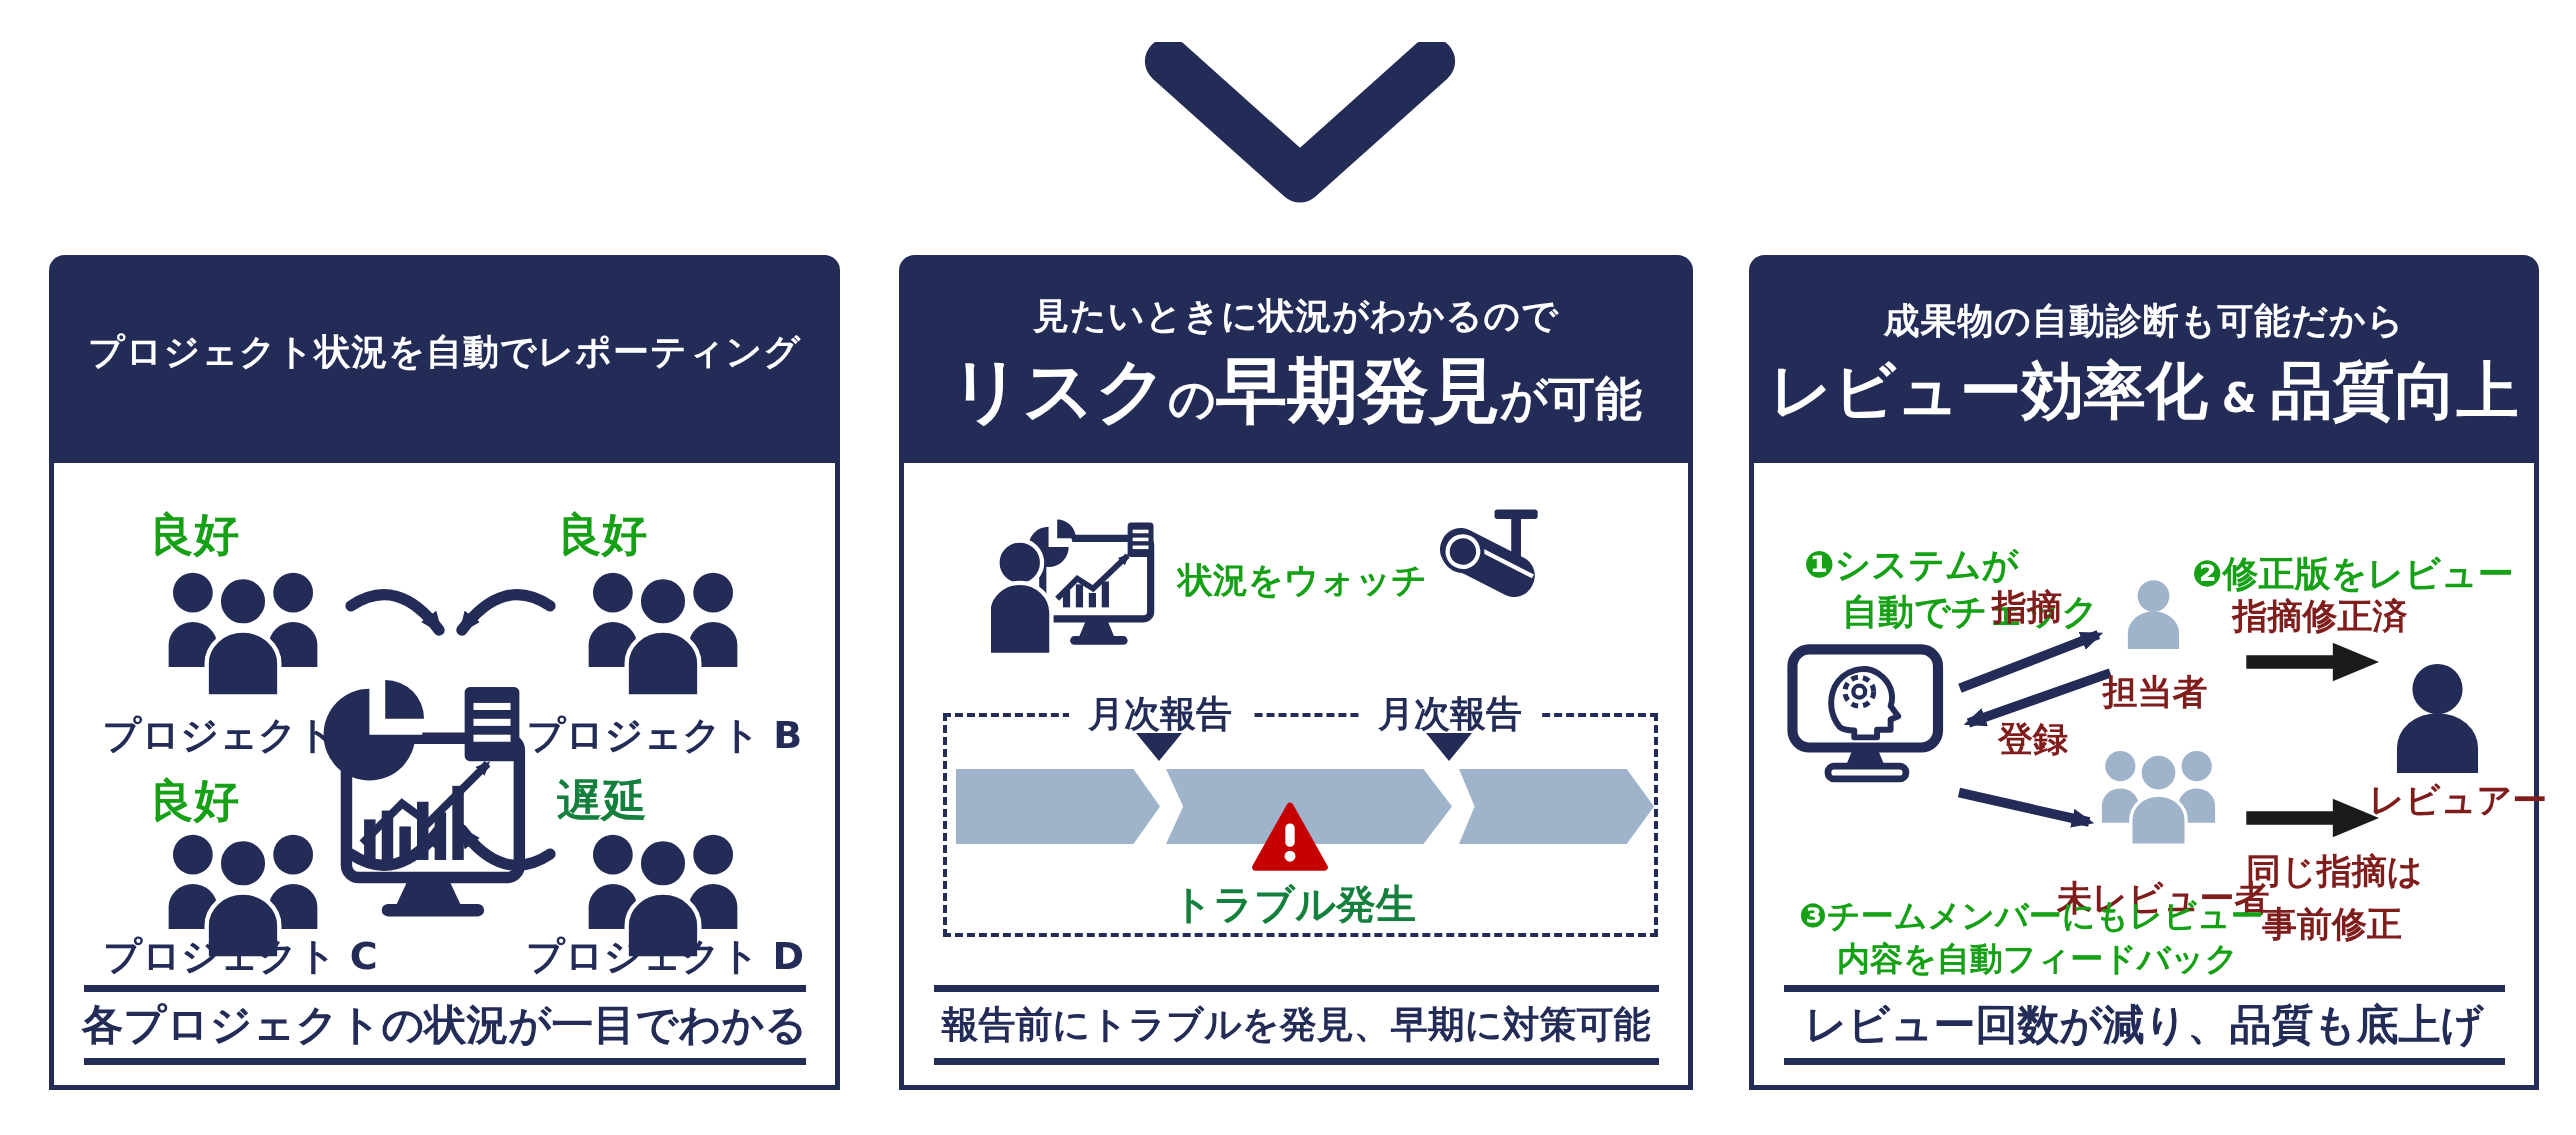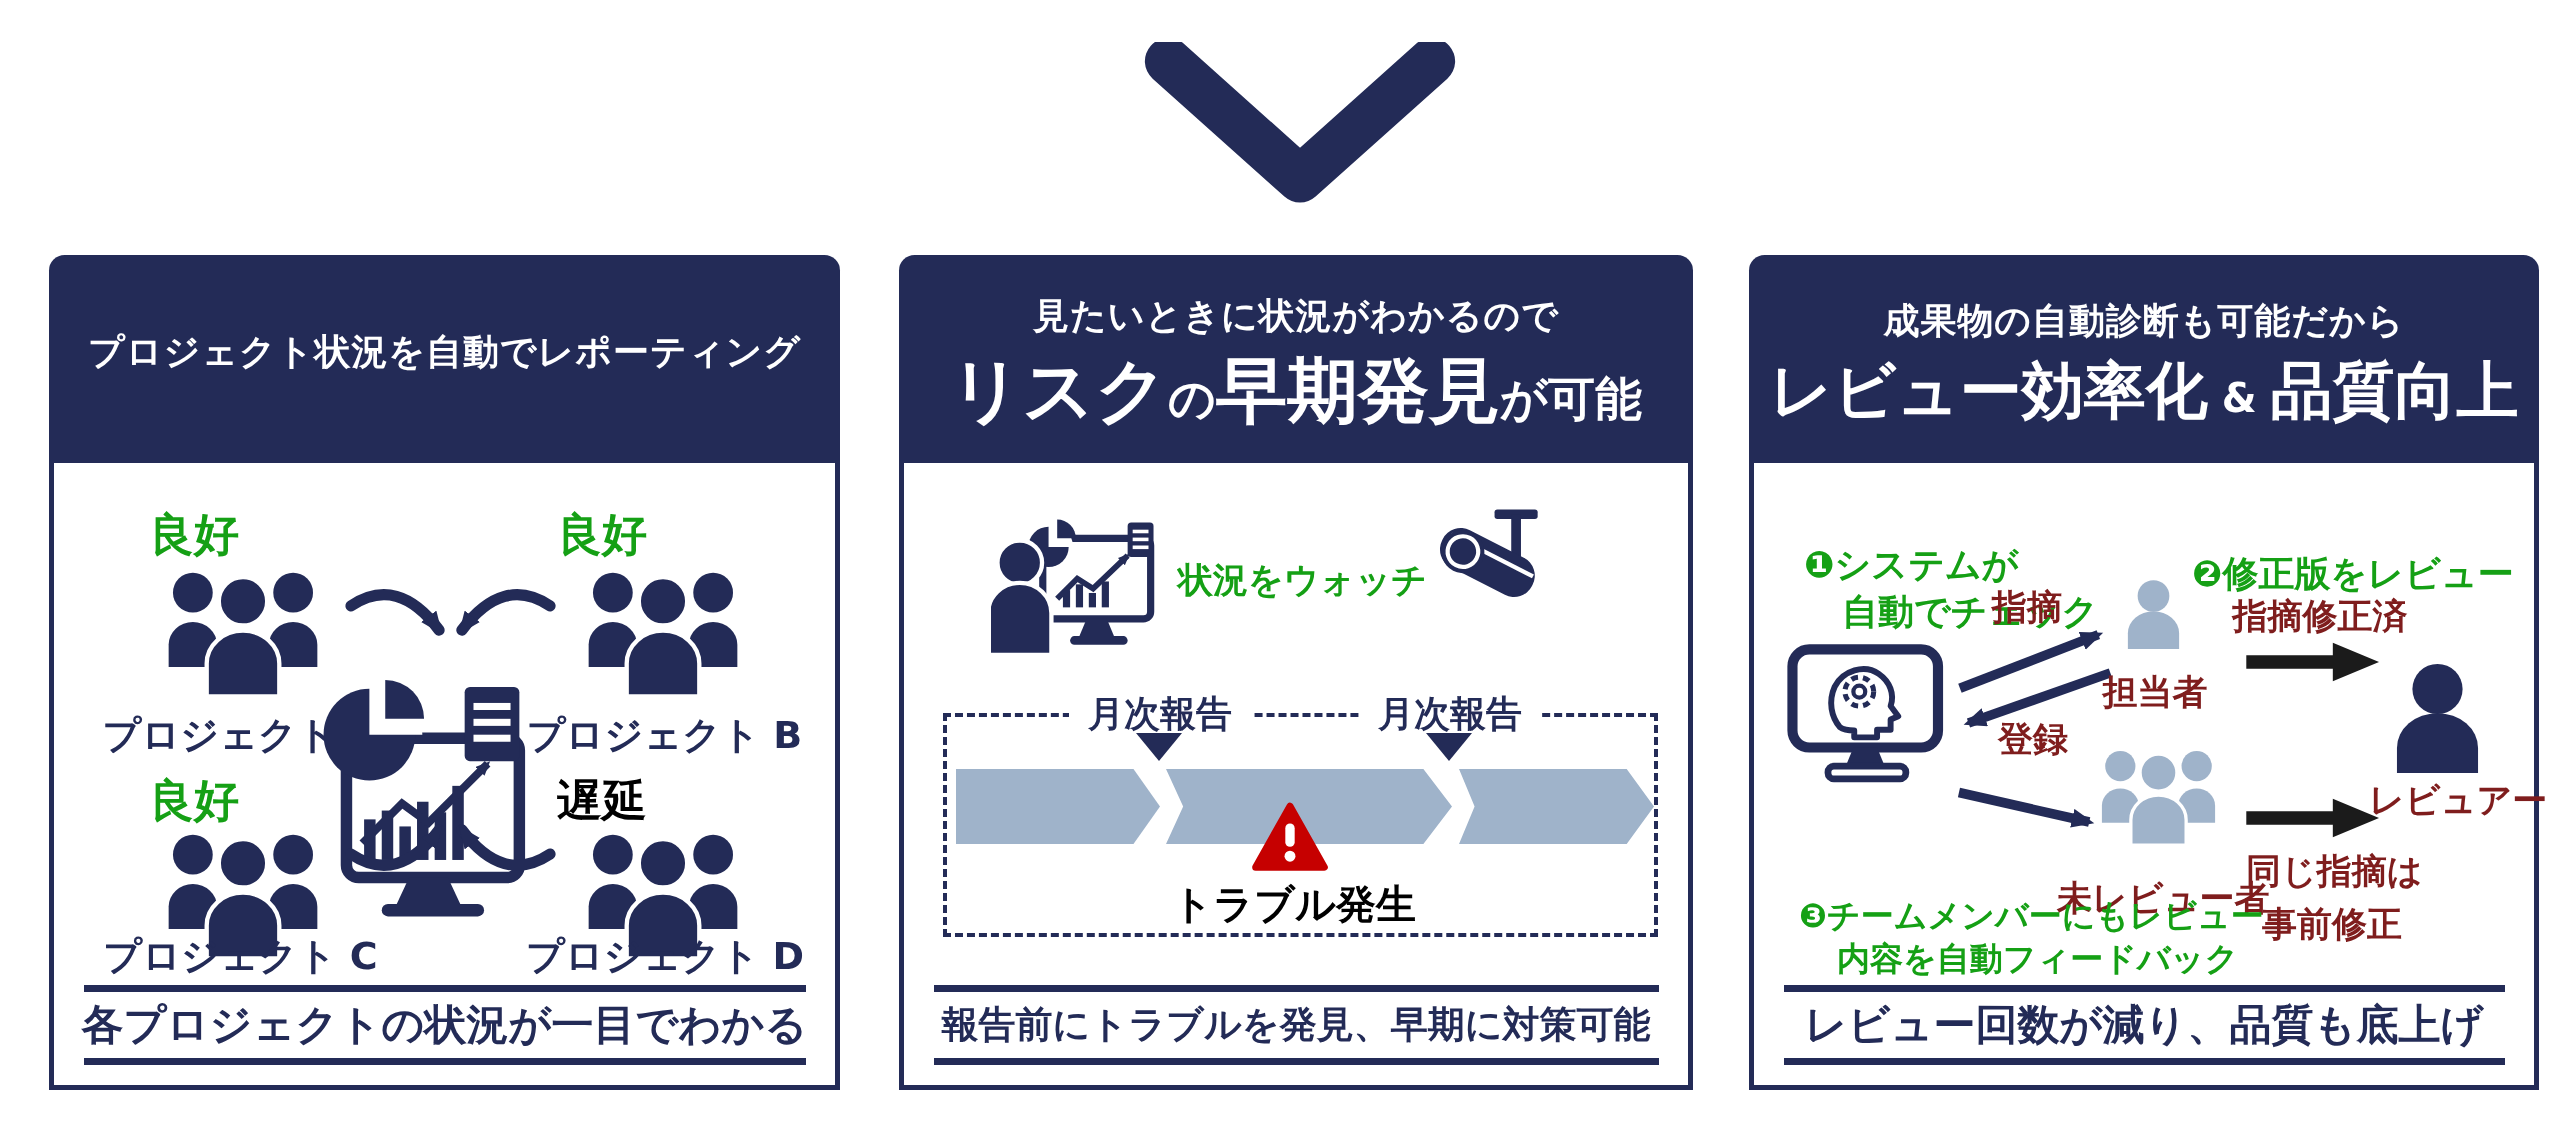--- a/index.html
+++ b/index.html
@@ -2,21 +2,21 @@
 <html style="font-size:14px"><head>
 <meta charset="utf-8">
 <style>
   * { box-sizing: border-box; margin: 0; padding: 0; }
   html,body { background:#ffffff; }
   body { font-family: "DejaVu Sans", "Liberation Sans", sans-serif; font-weight:bold; }
   #stage { position:relative; width:2576px; height:1136px; background:#fff; overflow:hidden; }
 
   .abs { position:absolute; }
   .green { color:#15a015; }
-  .red { color:#000000; }
+  .red { color:#15803d; }
   .ctr { text-align:center; }
 
   
   .panel { position:absolute; top:255px; height:835px; }
   .panel-header { height:208px; background:#232b57; color:#fff; border-radius:15.6px 15.6px 0 0;
     display:flex; flex-direction:column; justify-content:center; align-items:center; }
   .hdr-l1 { font-size:36px; letter-spacing:0.9px; margin-bottom:14px; }
   .hdr-l2 { font-size:71px; line-height:1; white-space:nowrap; }
   .hdr-l2 .sm { font-size:47px; }
   #panel3 .hdr-l2 { font-size:62px; }

